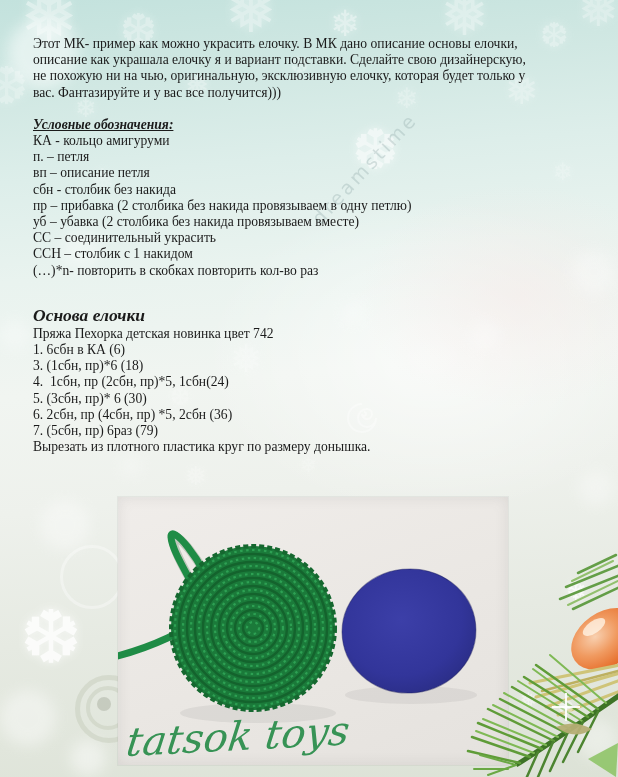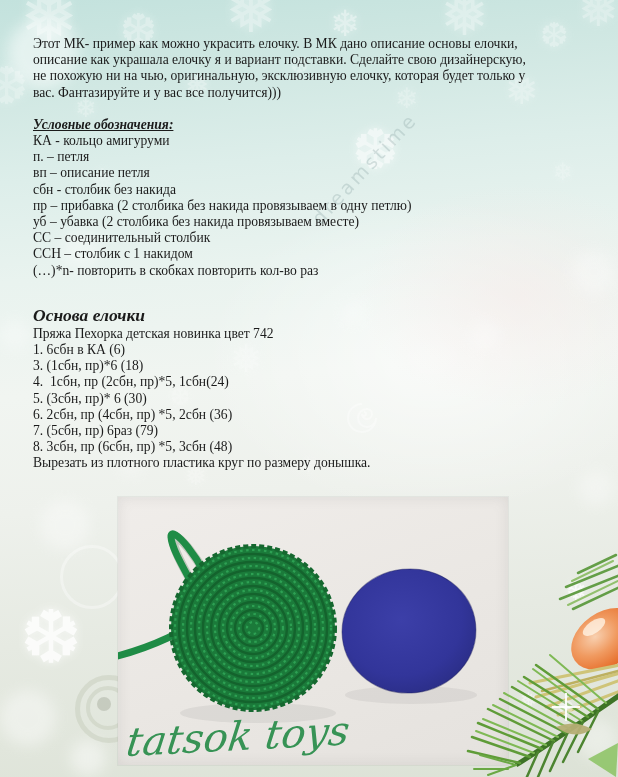--- a/index.html
+++ b/index.html
@@ -231,29 +231,28 @@
     <div class="ln">не похожую ни на чью, оригинальную, эксклюзивную елочку, которая будет только у</div>
     <div class="ln">вас. Фантазируйте и у вас все получится)))</div>
 
     <div class="legend-title">Условные обозначения:</div>
     <div class="ln">КА - кольцо амигуруми</div>
     <div class="ln">п. – петля</div>
     <div class="ln">вп – описание петля</div>
     <div class="ln">сбн - столбик без накида</div>
     <div class="ln">пр – прибавка (2 столбика без накида провязываем в одну петлю)</div>
     <div class="ln">уб – убавка (2 столбика без накида провязываем вместе)</div>
-    <div class="ln">СС – соединительный столбик</div>
+    <div class="ln">СС – соединительный украсить</div>
     <div class="ln">ССН – столбик с 1 накидом</div>
     <div class="ln">(…)*n- повторить в скобках повторить кол-во раз</div>
 
     <div class="base-title">Основа елочки</div>
     <div class="ln">Пряжа Пехорка детская новинка цвет 742</div>
     <div class="ln">1. 6сбн в КА (6)</div>
     <div class="ln">3. (1сбн, пр)*6 (18)</div>
     <div class="ln">4.  1сбн, пр (2сбн, пр)*5, 1сбн(24)</div>
     <div class="ln">5. (3сбн, пр)* 6 (30)</div>
     <div class="ln">6. 2сбн, пр (4сбн, пр) *5, 2сбн (36)</div>
     <div class="ln">7. (5сбн, пр) 6раз (79)</div>
-    <div class="ln">8. 3сбн, пр (6сбн, пр) *5, 3сбн (48)</div>
     <div class="ln">Вырезать из плотного пластика круг по размеру донышка.</div>
   </div>
 
 </div>
 
 </body></html>

